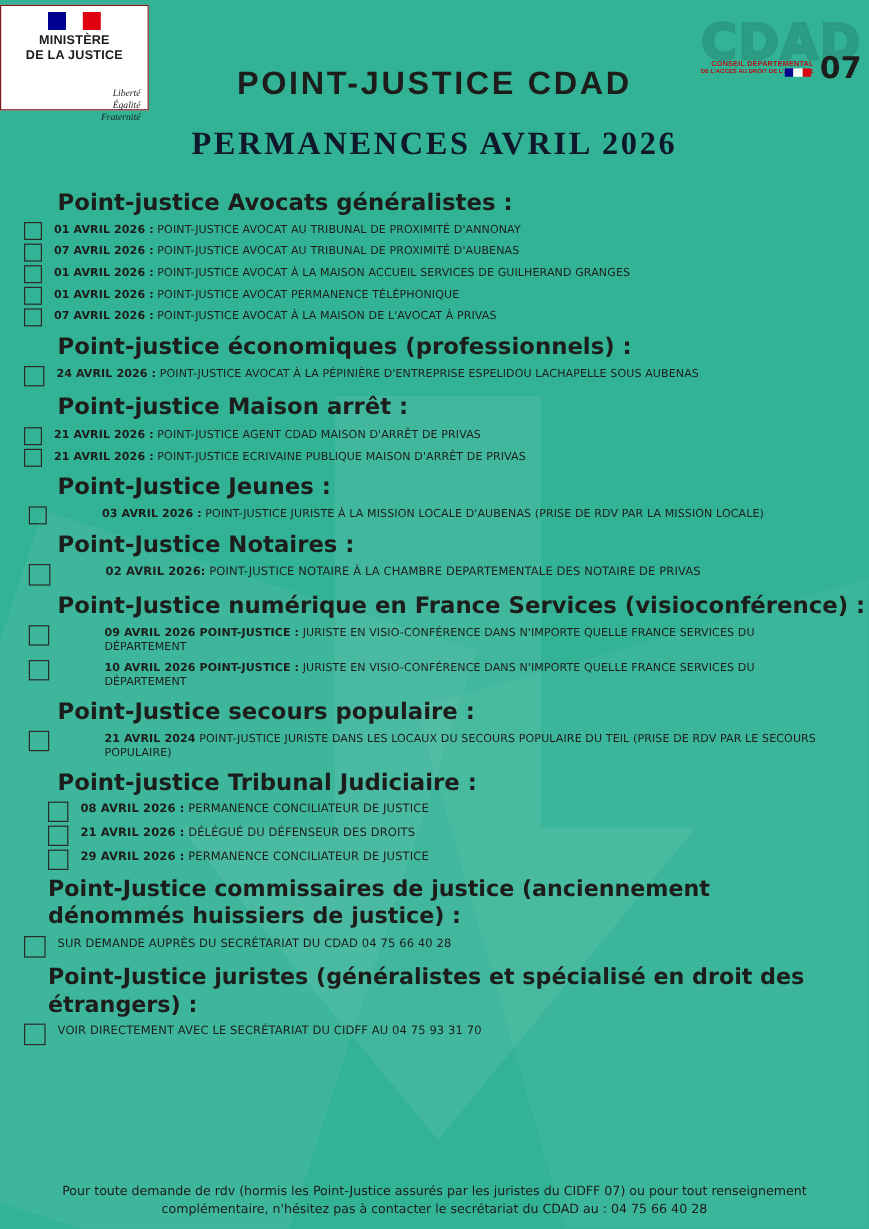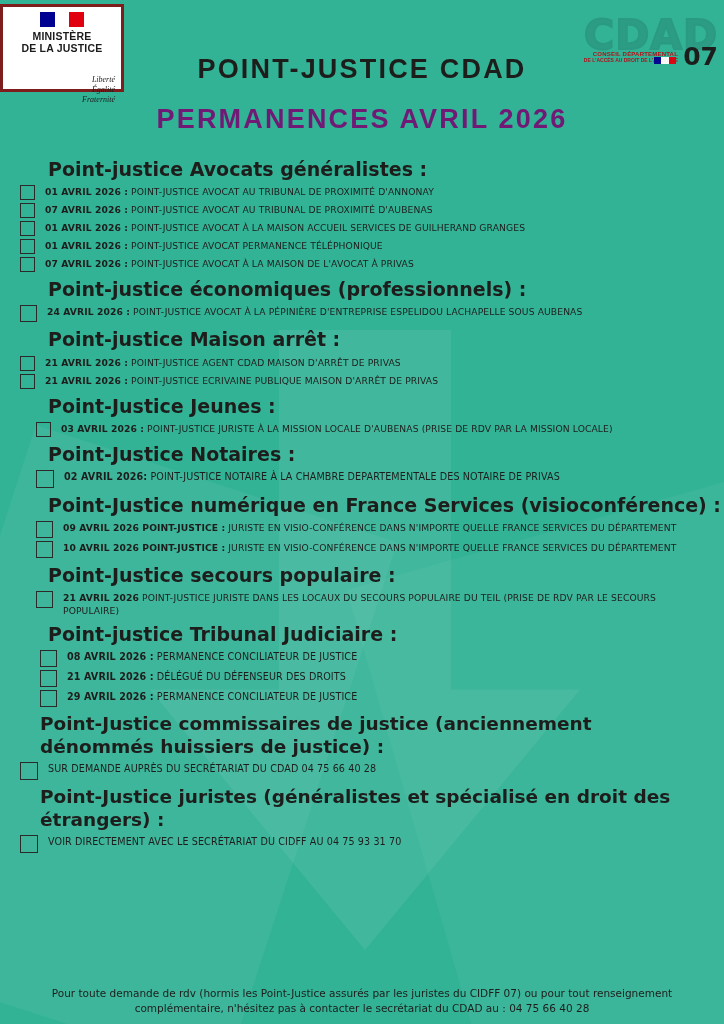--- a/index.html
+++ b/index.html
@@ -57,21 +57,21 @@
     width: 724px;
     height: 1024px;
   }
   .logo-mj {
     position: absolute;
     left: 0;
     top: 4px;
     width: 124px;
     height: 88px;
     background: #ffffff;
-    border: 3px solid #7f1d1d;
+    border: 1px solid #7f1d1d;
     box-sizing: border-box;
     padding: 5px 6px 4px 6px;
   }
   .flag {
     display: flex;
     width: 44px;
     height: 15px;
     margin: 0 auto 3px auto;
   }
   .flag i { display: block; flex: 1 1 auto; height: 100%; }
@@ -158,25 +158,25 @@
     font-weight: 700;
     font-size: 27px;
     letter-spacing: 2.2px;
     color: #1d1d1b;
   }
   .title-sub {
     position: absolute;
     left: 0; right: 0;
     top: 104px;
     text-align: center;
-    font-family: Liberation Sans, sans-serif;
+    font-family: Liberation Serif, serif;
     font-weight: 700;
     font-size: 27px;
     letter-spacing: 2.2px;
-    color: #701a75;
+    color: #0f172a;
   }
 
   
   .content {
     position: absolute;
     left: 0;
     top: 152px;
     width: 724px;
   }
   .section-head {
@@ -217,21 +217,21 @@
     font-size: 9.2px;
     line-height: 1.35;
     color: #1d1d1b;
     letter-spacing: .1px;
     padding-top: 1px;
   }
   .row-text b {
     font-weight: 700;
   }
   .row.sub-indent { padding-left: 40px; }
-  .row.sub-indent2 { padding-left: 36px; }
+  .row.sub-indent2 { padding-left: 24px; gap: 36px; }
   .row-text.md { font-size: 9.6px; }
 
   
   .footer {
     position: absolute;
     left: 0; right: 0;
     bottom: 8px;
     text-align: center;
     font-family: "DejaVu Sans", sans-serif;
     font-size: 10.5px;
@@ -355,21 +355,21 @@
       <div class="row sub-indent2">
         <span class="cbox lg"></span>
         <span class="row-text"><b>10 AVRIL 2026 POINT-JUSTICE  :</b> <span>JURISTE EN VISIO-CONFÉRENCE DANS N'IMPORTE QUELLE FRANCE SERVICES DU DÉPARTEMENT</span></span>
       </div>
     </div>
 
     <div>
       <div class="section-head">Point-Justice secours populaire :</div>
       <div class="row sub-indent2">
         <span class="cbox lg"></span>
-        <span class="row-text"><b>21 AVRIL 2026</b> <span>POINT-JUSTICE JURISTE DANS LES LOCAUX DU SECOURS POPULAIRE DU TEIL (PRISE DE RDV PAR LE SECOURS POPULAIRE)</span></span>
+        <span class="row-text"><b>21 AVRIL 2024</b> <span>POINT-JUSTICE JURISTE DANS LES LOCAUX DU SECOURS POPULAIRE DU TEIL (PRISE DE RDV PAR LE SECOURS POPULAIRE)</span></span>
       </div>
     </div>
 
     <div>
       <div class="section-head">Point-justice Tribunal Judiciaire :</div>
       <div class="row sub-indent">
         <span class="cbox lg"></span>
         <span class="row-text md"><b>08 AVRIL 2026 :</b> <span>PERMANENCE CONCILIATEUR DE JUSTICE</span></span>
       </div>
       <div class="row sub-indent">

